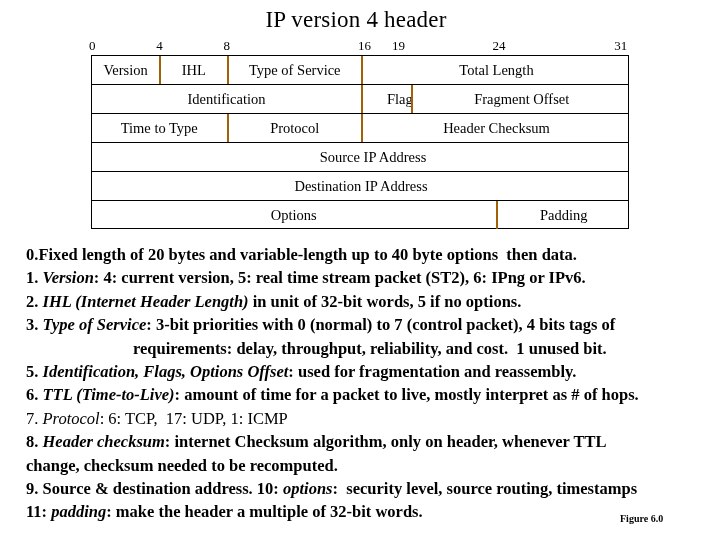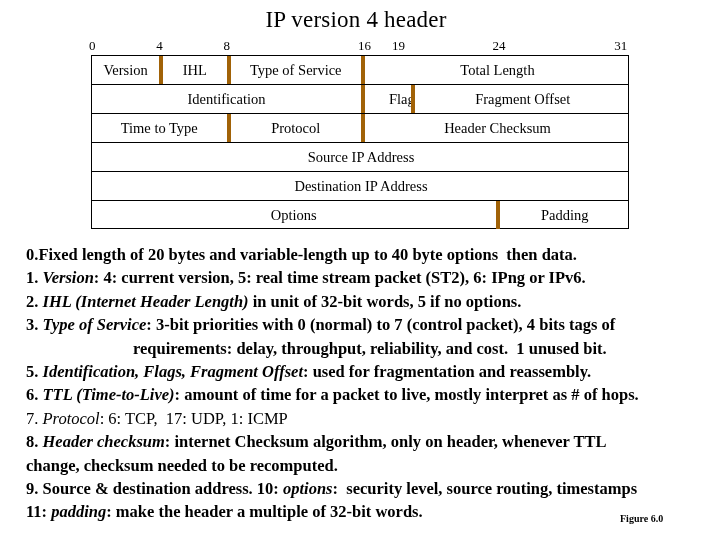--- a/index.html
+++ b/index.html
@@ -67,21 +67,21 @@
     position: absolute;
     top: 0;
     height: 28px;
     line-height: 28px;
     text-align: center;
     font-size: 14.5px;
     box-sizing: border-box;
     white-space: nowrap;
     overflow: hidden;
   }
-  .cell.divider { border-left: 4px solid #a16207; text-align: center; }
+  .cell.divider { border-left: 2px solid #a16207; text-align: center; }
 
   
   .notes {
     position: absolute;
     left: 26px;
     top: 243px;
     width: 672px;
   }
   .note {
     font-size: 16.5px;
@@ -134,38 +134,38 @@
       <div class="cell" style="left: 0px; width: 269px;">Identification</div>
       <div class="cell divider" style="left: 269px; width: 50.4375px; padding-left: 24px;">Flags</div>
       <div class="cell divider" style="left: 319.438px; width: 218.562px;">Fragment Offset</div>
     </div>
     <div class="drow" style="top: 58px;">
       <div class="cell" style="left: 0px; width: 134.5px;">Time to Type</div>
       <div class="cell divider" style="left: 134.5px; width: 134.5px;">Protocol</div>
       <div class="cell divider" style="left: 269px; width: 269px;">Header Checksum</div>
     </div>
     <div class="drow" style="top: 87px;">
-      <div class="cell" style="left: 0px; width: 538px;">Source IP Address</div>
+      <div class="cell" style="left: 12px; width: 538px;">Source IP Address</div>
     </div>
     <div class="drow" style="top: 116px;">
       <div class="cell" style="left: 0px; width: 538px;">Destination IP Address</div>
     </div>
     <div class="drow last" style="top: 145px;">
       <div class="cell" style="left: 0px; width: 403.5px;">Options</div>
       <div class="cell divider" style="left: 403.5px; width: 134.5px;">Padding</div>
     </div>
   </div>
 
 <div class="notes">
     <div class="note">0.Fixed length of 20 bytes and variable-length up to 40 byte options&nbsp; then data.</div>
     <div class="note">1. <i>Version</i>: 4: current version, 5: real time stream packet (ST2), 6: IPng or IPv6.</div>
     <div class="note">2. <i>IHL (Internet Header Length)</i> in unit of 32-bit words, 5 if no options.</div>
     <div class="note">3. <i>Type of Service</i>: 3-bit priorities with 0 (normal) to 7 (control packet), 4 bits tags of</div>
     <div class="note indent">requirements: delay, throughput, reliability, and cost.&nbsp; 1 unused bit.</div>
-    <div class="note">5. <i>Identification, Flags, Fragment Offset</i>: used for fragmentation and reassembly.</div>
+    <div class="note">5. <i>Identification, Flags, Options Offset</i>: used for fragmentation and reassembly.</div>
     <div class="note">6. <i>TTL (Time-to-Live)</i>: amount of time for a packet to live, mostly interpret as # of hops.</div>
     <div class="note"><span class="thin">7. <i>Protocol</i>: 6: TCP,&nbsp; 17: UDP, 1: ICMP</span></div>
     <div class="note">8. <i>Header checksum</i>: internet Checksum algorithm, only on header, whenever TTL</div>
     <div class="note">change, checksum needed to be recomputed.</div>
     <div class="note">9. Source &amp; destination address. 10: <i>options</i>:&nbsp; security level, source routing, timestamps</div>
     <div class="note">11: <i>padding</i>: make the header a multiple of 32-bit words.</div>
   </div>
 
 <div class="figcap">Figure 6.0</div>
 

